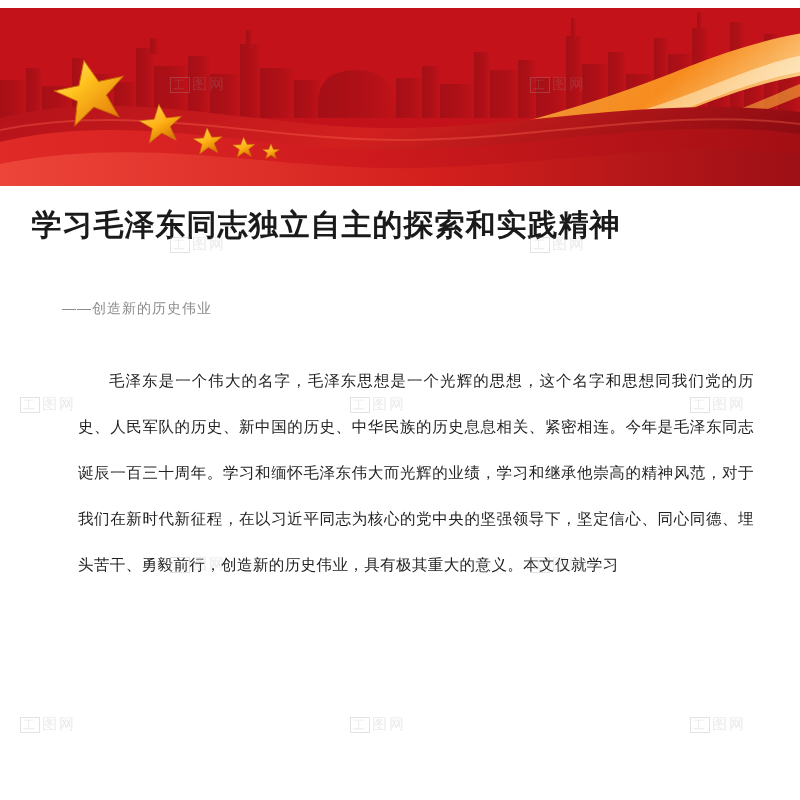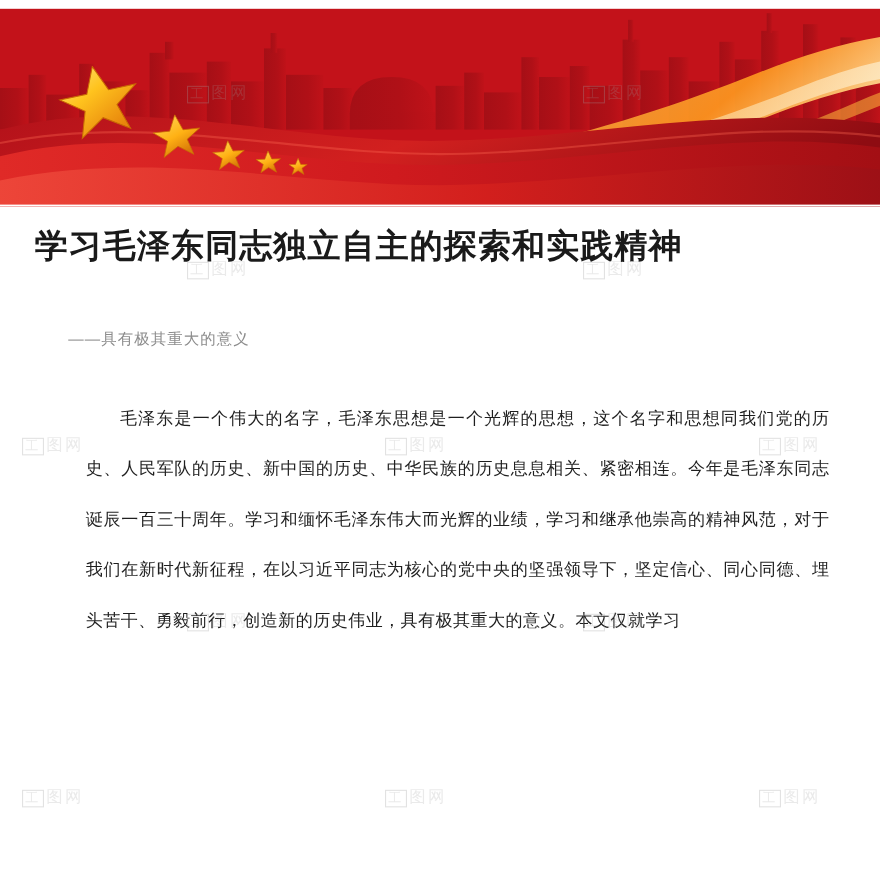--- a/index.html
+++ b/index.html
@@ -97,21 +97,21 @@
     width: 240px;
     height: 110px;
   }
 
   
   .wm {
     position: absolute;
     color: rgba(160,160,160,0.22);
     font-size: 15px;
     letter-spacing: 2px;
-    font-family: Liberation Mono, monospace;
+    font-family: Liberation Sans, sans-serif;
     white-space: nowrap;
     user-select: none;
     pointer-events: none;
   }
   .wm .wm-box {
     display: inline-block;
     border: 1px solid rgba(160,160,160,0.30);
     padding: 0 2px;
     margin-right: 2px;
     font-size: 12px;
@@ -298,21 +298,21 @@
         <g transform="translate(226,92) rotate(0) scale(0.45)">
           <polygon points="0,-18 5.3,-5.6 18.5,-5.6 7.8,2.2 11.8,14.6 0,7 -11.8,14.6 -7.8,2.2 -18.5,-5.6 -5.3,-5.6" fill="url(#starGrad2)" stroke="#c96a05" stroke-width="1.2"></polygon>
         </g>
       </svg>
     </div>
 
     <div class="banner-bottom-white"></div>
   </div>
 
   <div class="doc-title">学习毛泽东同志独立自主的探索和实践精神</div>
-  <div class="doc-subtitle">——具有极其重大的意义</div>
+  <div class="doc-subtitle">——创造新的历史伟业</div>
   <div class="doc-body">毛泽东是一个伟大的名字，毛泽东思想是一个光辉的思想，这个名字和思想同我们党的历史、人民军队的历史、新中国的历史、中华民族的历史息息相关、紧密相连。今年是毛泽东同志诞辰一百三十周年。学习和缅怀毛泽东伟大而光辉的业绩，学习和继承他崇高的精神风范，对于我们在新时代新征程，在以习近平同志为核心的党中央的坚强领导下，坚定信心、同心同德、埋头苦干、勇毅前行，创造新的历史伟业，具有极其重大的意义。本文仅就学习</div>
 
   <div id="watermark-layer">
       <div class="wm" style="left: 170px; top: 235px;"><span class="wm-box">工</span><span>图网</span></div>
       <div class="wm" style="left: 530px; top: 235px;"><span class="wm-box">工</span><span>图网</span></div>
       <div class="wm" style="left: 170px; top: 555px;"><span class="wm-box">工</span><span>图网</span></div>
       <div class="wm" style="left: 530px; top: 555px;"><span class="wm-box">工</span><span>图网</span></div>
       <div class="wm" style="left: 350px; top: 395px;"><span class="wm-box">工</span><span>图网</span></div>
       <div class="wm" style="left: 20px; top: 395px;"><span class="wm-box">工</span><span>图网</span></div>
       <div class="wm" style="left: 690px; top: 395px;"><span class="wm-box">工</span><span>图网</span></div>

